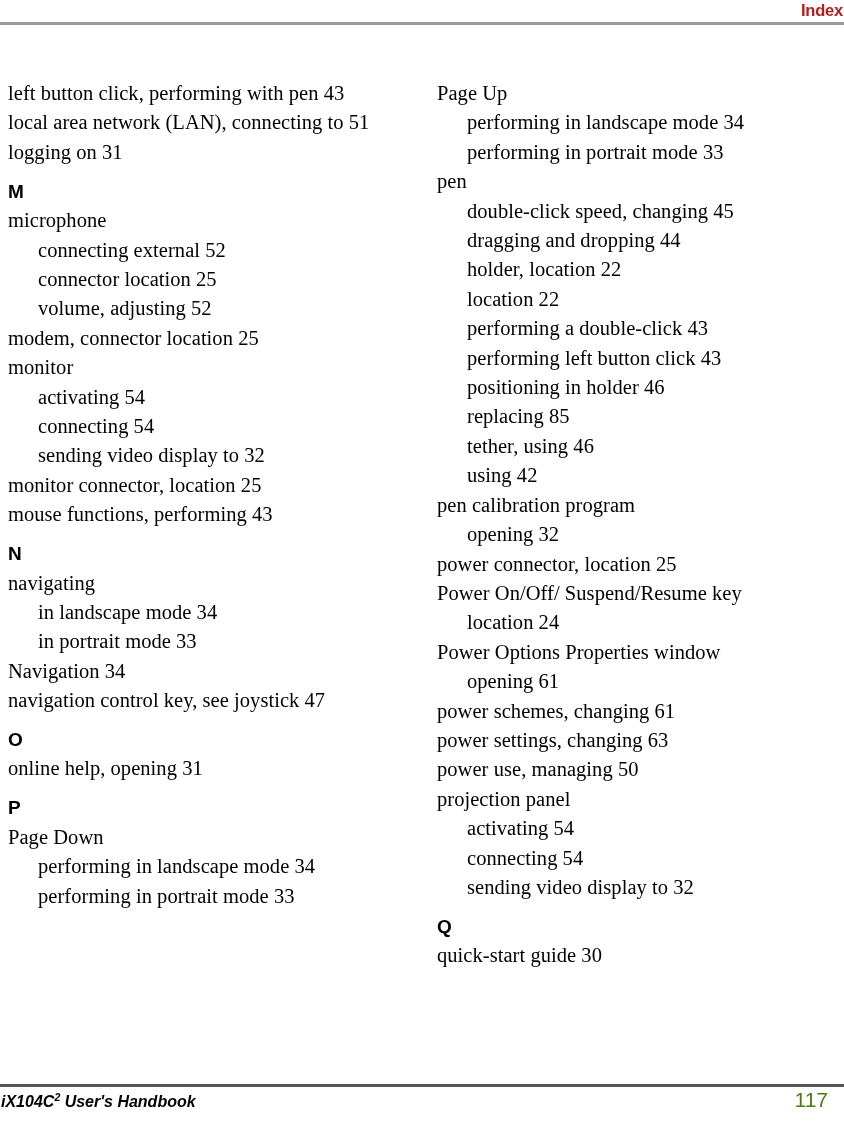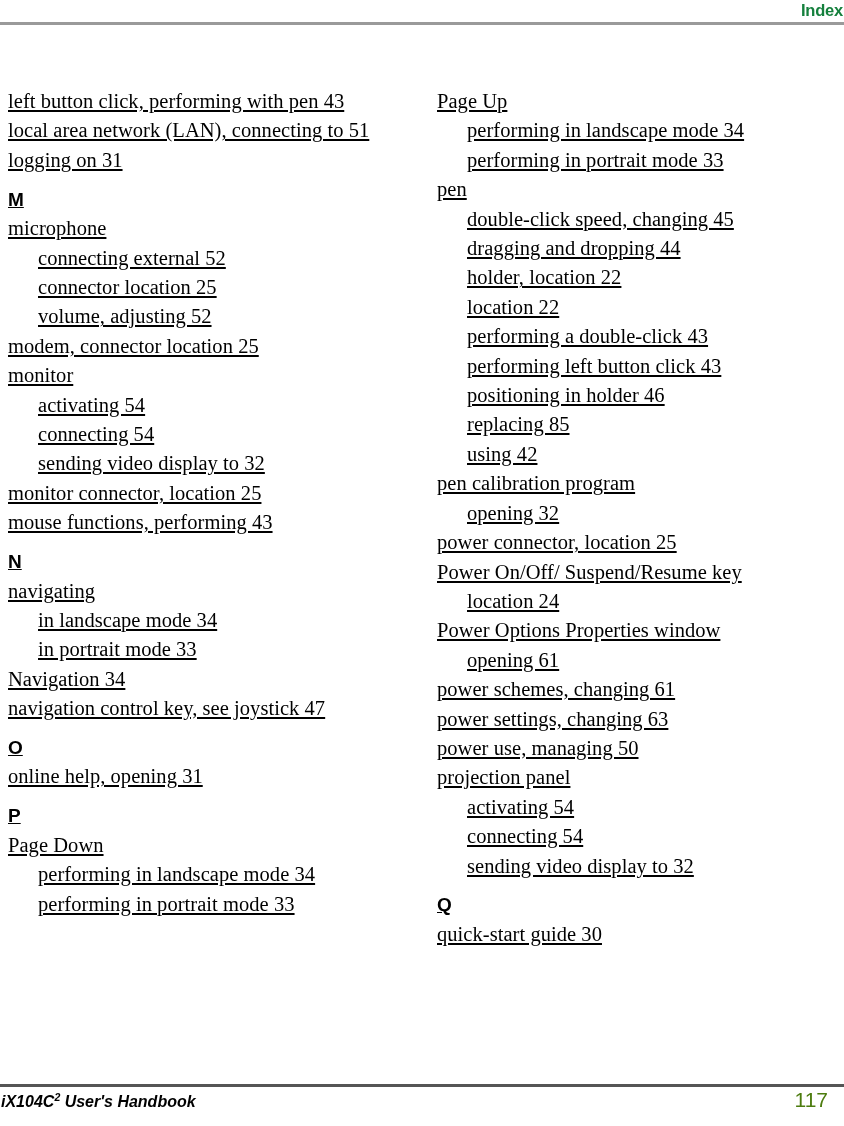--- a/index.html
+++ b/index.html
@@ -27,43 +27,42 @@
   }
   .header-title {
     position: absolute;
     right: 1px;
     top: -1px;
     font-family: "Liberation Sans", sans-serif;
     font-weight: bold;
     font-size: 16.5px;
     letter-spacing: -0.2px;
     line-height: 22px;
-    color: #15803d;
+    color: #b91c1c;
   }
   .header-rule {
     position: absolute;
     left: 0;
     top: 22px;
     width: 844px;
     height: 3px;
     background: #9a9a9a;
   }
 
   
   .index-body {
     position: absolute;
     left: 0;
     top: 79px;
     width: 844px;
   }
   .column {
     position: absolute;
-    top: 8px;
+    top: 0;
     width: 400px;
-    text-decoration: underline;
   }
   .column-left  { left: 8px; }
   .column-right { left: 437px; }
 
   .entry {
     font-size: 20.5px;
     line-height: 29.4px;
     white-space: nowrap;
     letter-spacing: 0.05px;
   }
@@ -184,20 +183,21 @@
         <div class="entry entry-sub">performing in portrait mode 33</div>
         <div class="entry">pen</div>
         <div class="entry entry-sub">double-click speed, changing 45</div>
         <div class="entry entry-sub">dragging and dropping 44</div>
         <div class="entry entry-sub">holder, location 22</div>
         <div class="entry entry-sub">location 22</div>
         <div class="entry entry-sub">performing a double-click 43</div>
         <div class="entry entry-sub">performing left button click 43</div>
         <div class="entry entry-sub">positioning in holder 46</div>
         <div class="entry entry-sub">replacing 85</div>
+        <div class="entry entry-sub">tether, using 46</div>
         <div class="entry entry-sub">using 42</div>
         <div class="entry">pen calibration program</div>
         <div class="entry entry-sub">opening 32</div>
         <div class="entry">power connector, location 25</div>
         <div class="entry">Power On/Off/ Suspend/Resume key</div>
         <div class="entry entry-sub">location 24</div>
         <div class="entry">Power Options Properties window</div>
         <div class="entry entry-sub">opening 61</div>
         <div class="entry">power schemes, changing 61</div>
         <div class="entry">power settings, changing 63</div>

